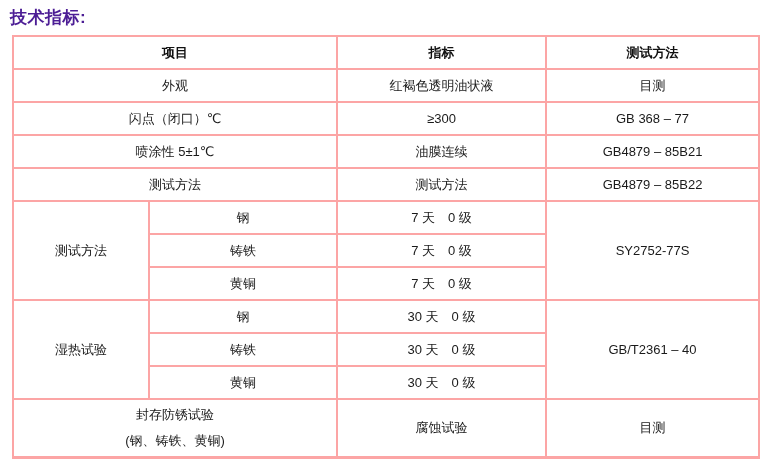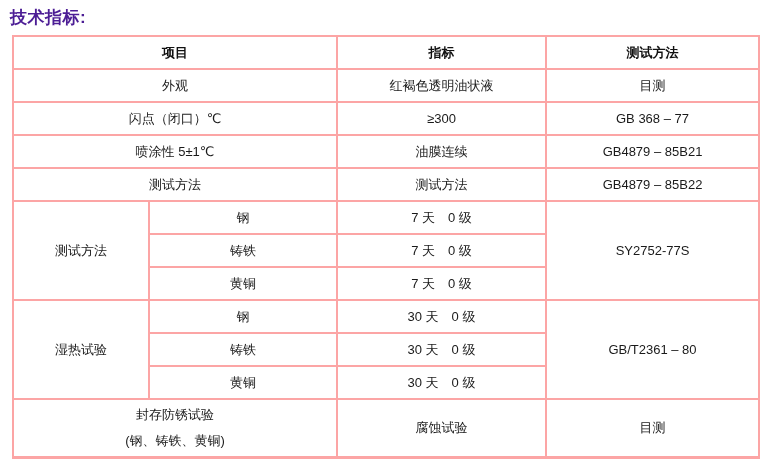--- a/index.html
+++ b/index.html
@@ -104,21 +104,21 @@
     </tr>
     <tr>
       <td>黄铜</td>
       <td>7 天　0 级</td>
     </tr>
 
     <tr>
       <td rowspan="3">湿热试验</td>
       <td>钢</td>
       <td>30 天　0 级</td>
-      <td rowspan="3">GB/T2361 – 80</td>
+      <td rowspan="3">GB/T2361 – 40</td>
     </tr>
     <tr>
       <td>铸铁</td>
       <td>30 天　0 级</td>
     </tr>
     <tr>
       <td>黄铜</td>
       <td>30 天　0 级</td>
     </tr>
 

